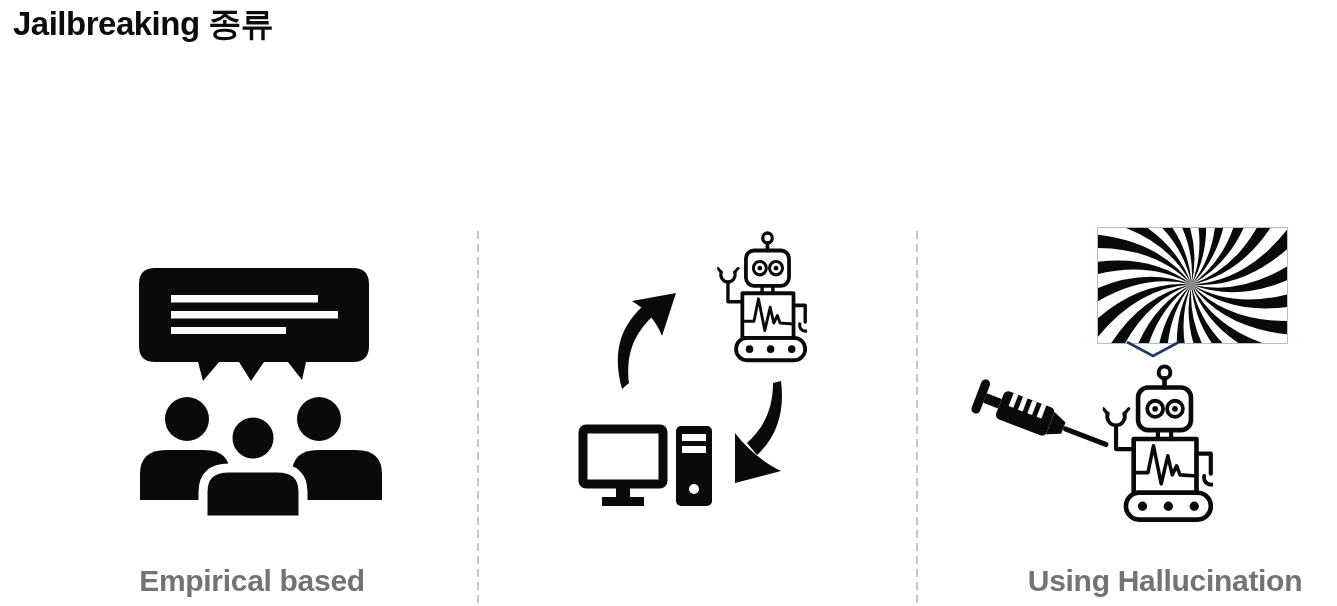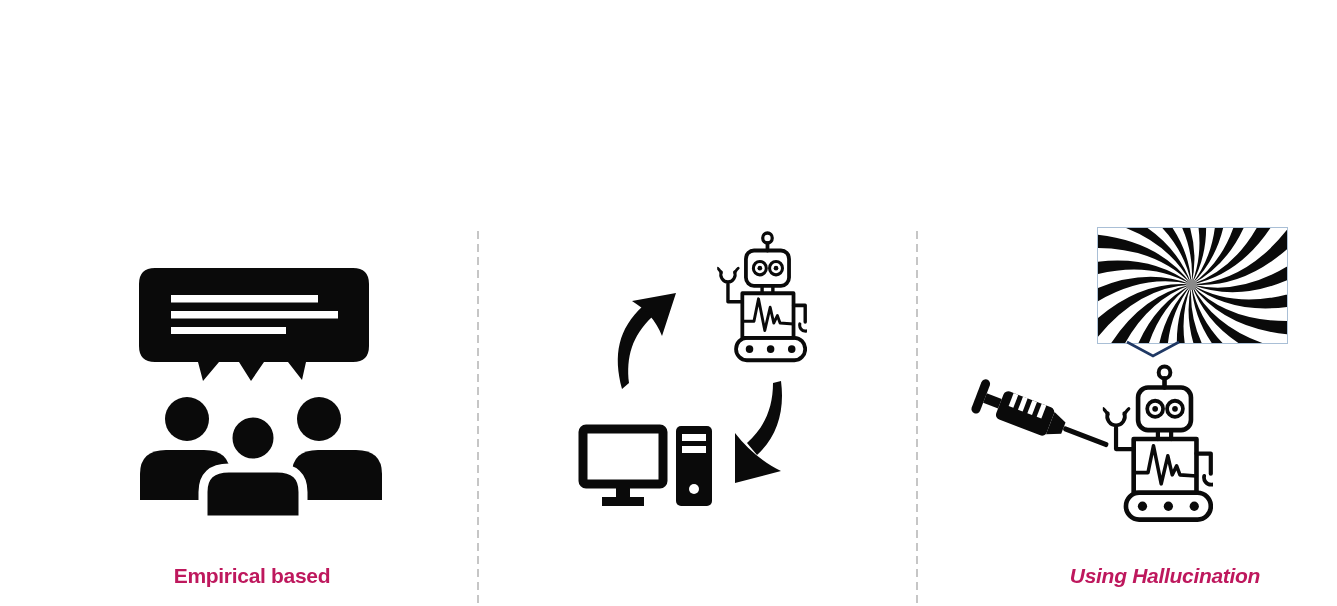--- a/index.html
+++ b/index.html
@@ -13,36 +13,37 @@
   }
   .divider{
     position:absolute;top:231px;bottom:0;width:2px;
     background:repeating-linear-gradient(to bottom,#c6c6c6 0 8px,transparent 8px 13px);
   }
   .divider.d1{left:477px;}
   .divider.d2{left:916px;}
   .abs{position:absolute;}
   .section-label{
     position:absolute;top:564px;transform:translateX(-50%);
-    font-size:21px;font-weight:700;color:#be185d;white-space:nowrap;letter-spacing:-.3px;
+    font-size:30px;font-weight:700;color:#737373;white-space:nowrap;letter-spacing:-.3px;
   }
   .label-1{left:252px;}
   .label-2{left:683px;}
-  .label-3{left:1165px;font-style:italic;}
+  .label-3{left:1165px;}
   .swirl-frame{
     position:absolute;left:1097px;top:227px;width:189px;height:115px;
     border:1px solid #a9bfd6;background:#fff;overflow:hidden;
   }
   svg{display:block;}
 </style>
 </head>
 <body>
 
 <div class="slide">
 
+  <h1 class="title">Jailbreaking 종류</h1>
 
   <svg width="0" height="0" style="position:absolute" aria-hidden="true">
     <symbol id="robot-sym" viewBox="-8 0 108 142">
       <g fill="none" stroke="#0a0a0a" stroke-width="4.2" stroke-linecap="round" stroke-linejoin="round">
         <circle cx="48" cy="7.5" r="5.3" stroke-width="3.6"></circle>
         <line x1="48" y1="13" x2="48" y2="21"></line>
         <rect x="24" y="21" width="48" height="38" rx="9"></rect>
         <circle cx="39.5" cy="40" r="7.2" stroke-width="3.4"></circle>
         <circle cx="57.5" cy="40" r="7.2" stroke-width="3.4"></circle>
         <circle cx="39.5" cy="40" r="2.6" fill="#0a0a0a" stroke="none"></circle>

